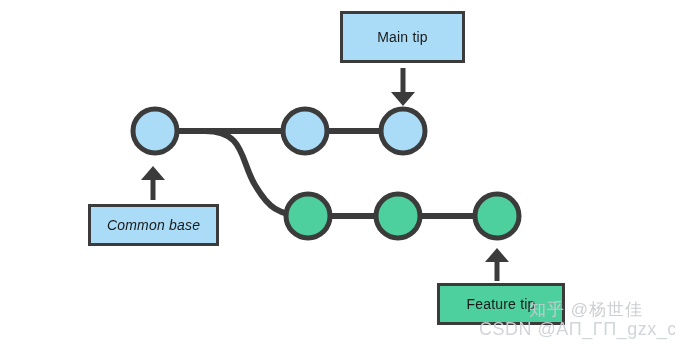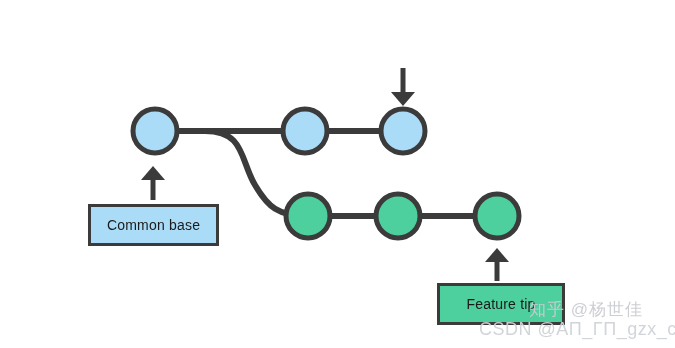--- a/index.html
+++ b/index.html
@@ -52,20 +52,21 @@
     left: 340px;
     top: 11px;
     width: 125px;
     height: 52px;
   }
   #common-base-box {
     left: 88px;
     top: 204px;
     width: 131px;
     height: 42px;
+    font-style: italic;
   }
   #feature-tip-box {
     left: 437px;
     top: 283px;
     width: 128px;
     height: 42px;
   }
   .watermark {
     position: absolute;
     white-space: nowrap;
@@ -122,20 +123,23 @@
       <path d="M 141 180 L 153 166 L 165 180 Z" fill="#3b3b3b"></path>
     </g>
 
     <g>
       <line x1="497" y1="281" x2="497" y2="254" stroke="#3b3b3b" stroke-width="5" stroke-linecap="butt"></line>
       <path d="M 485 262 L 497 248 L 509 262 Z" fill="#3b3b3b"></path>
     </g>
 
   </svg>
 
+  <div class="label-box blue" id="main-tip-box">
+    <span>Main tip</span>
+  </div>
 
   <div class="label-box blue" id="common-base-box">
     <span>Common base</span>
   </div>
 
   <div class="label-box green" id="feature-tip-box">
     <span>Feature tip</span>
   </div>
 
   <div class="watermark" id="watermark-zhihu">知乎 @杨世佳</div>

